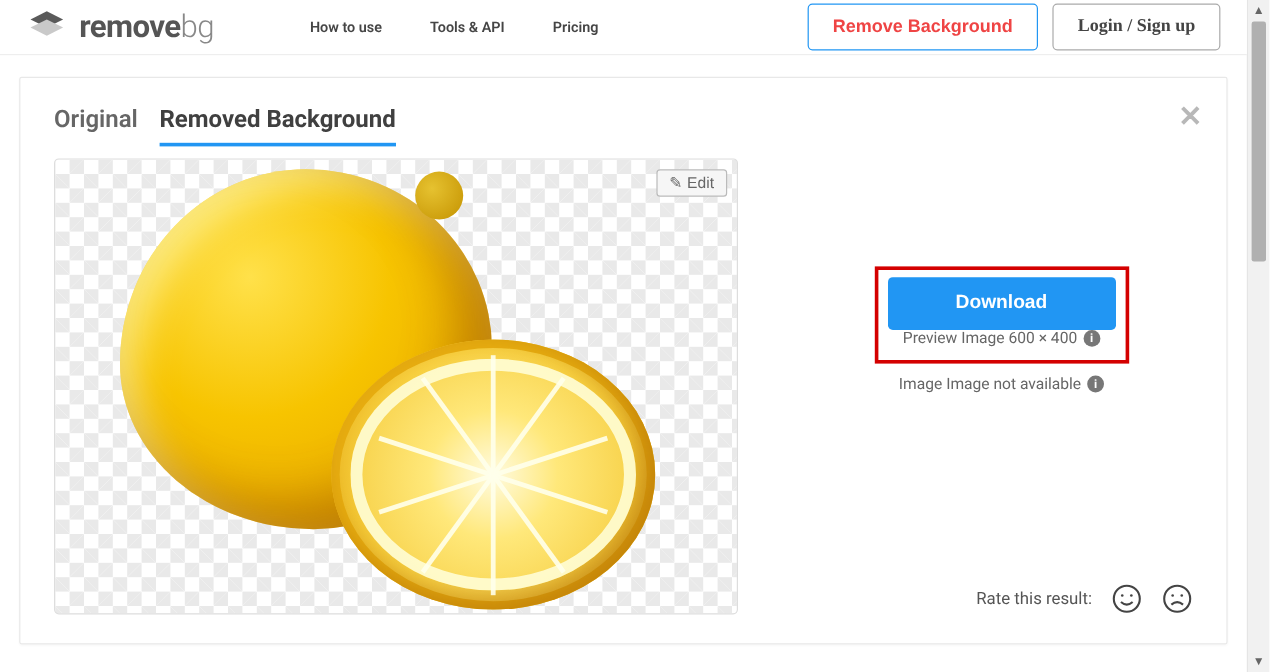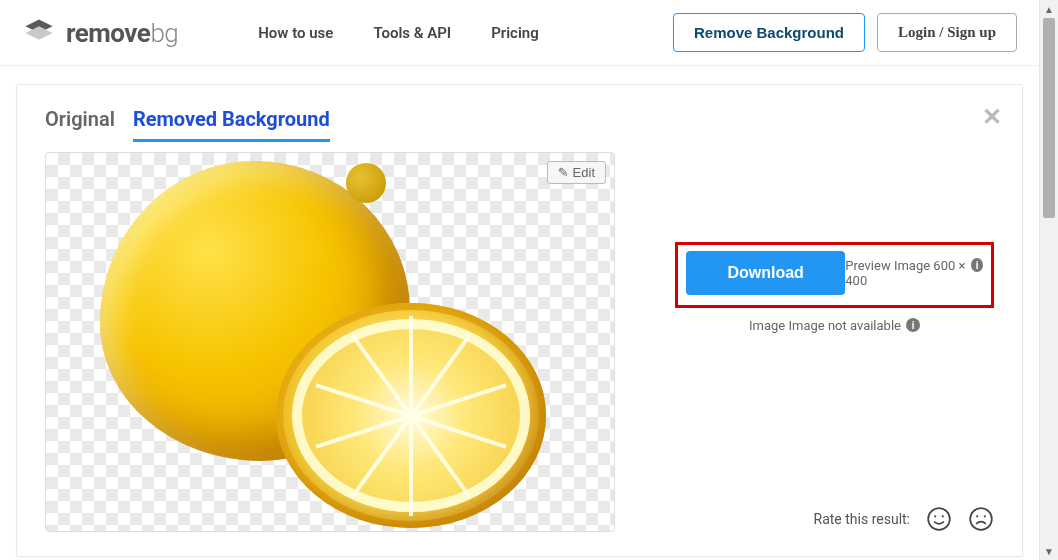--- a/index.html
+++ b/index.html
@@ -46,21 +46,21 @@
       position: absolute;
       top: 0;
       left: 3px;
       right: 3px;
       height: 200px;
       background: #b0b0b0;
       border-radius: 2px;
     }
     .browser-scrollbar .arrow-down { position: absolute; bottom: 0; left:0; right:0;}
     .navbar {
-      height: 66px;
+      height: 46px;
       display: flex;
       align-items: center;
       padding: 0 22px;
       border-bottom: 1px solid #eee;
       background: #fff;
     }
     .logo {
       display: flex;
       align-items: center;
       font-size: 26px;
@@ -77,40 +77,40 @@
     .logo strong { font-weight: 700; color: #555;}
     .logo span.bg { font-weight: 300; color: #888;}
     .nav-center {
       display: flex;
       gap: 40px;
       margin-left: 80px;
     }
     .nav-link {
       color: #454545;
       font-weight: 600;
-      font-size: 15px;
+      font-size: 12px;
       cursor: pointer;
     }
     .nav-right {
       margin-left: auto;
       display: flex;
       gap: 12px;
     }
     .btn {
       padding: 10px 20px;
       border-radius: 4px;
       font-weight: 700;
       font-size: 15px;
       cursor: pointer;
       border: 1px solid transparent;
       background: #fff;
     }
     .btn-outline-primary {
       border-color: #2196f3;
-      color: #0c4a6e;
+      color: #ef4444;
     }
     .btn-outline-secondary {
       border-color: #aaa;
       color: #444;
       font-family: Liberation Serif, serif;
     }
     .content-card {
       margin: 18px 16px 0 16px;
       border: 1px solid #e8e8e8;
       border-radius: 2px;
@@ -133,21 +133,21 @@
       border-bottom: none;
     }
     .tab {
       font-size: 20px;
       font-weight: 600;
       color: #666;
       padding-bottom: 8px;
       cursor: pointer;
     }
     .tab.active {
-      color: #1d4ed8;
+      color: #404040;
       font-weight: 700;
       border-bottom: 3px solid #2196f3;
     }
     .result-row {
       display: flex;
       margin-top: 10px;
       gap: 60px;
     }
     .image-panel {
       width: 570px;
@@ -185,21 +185,21 @@
       display: flex;
       flex-direction: column;
       align-items: center;
       padding-top: 90px;
       position: relative;
     }
     .highlight-box {
       border: 3px solid #d40000;
       padding: 6px 8px 10px 8px;
       display: flex;
-      flex-direction: row;
+      flex-direction: column;
       align-items: center;
       gap: 0;
     }
     .btn-download {
       background: #2196f3;
       color: #fff;
       font-weight: 700;
       font-size: 16px;
       border: none;
       border-radius: 4px;

